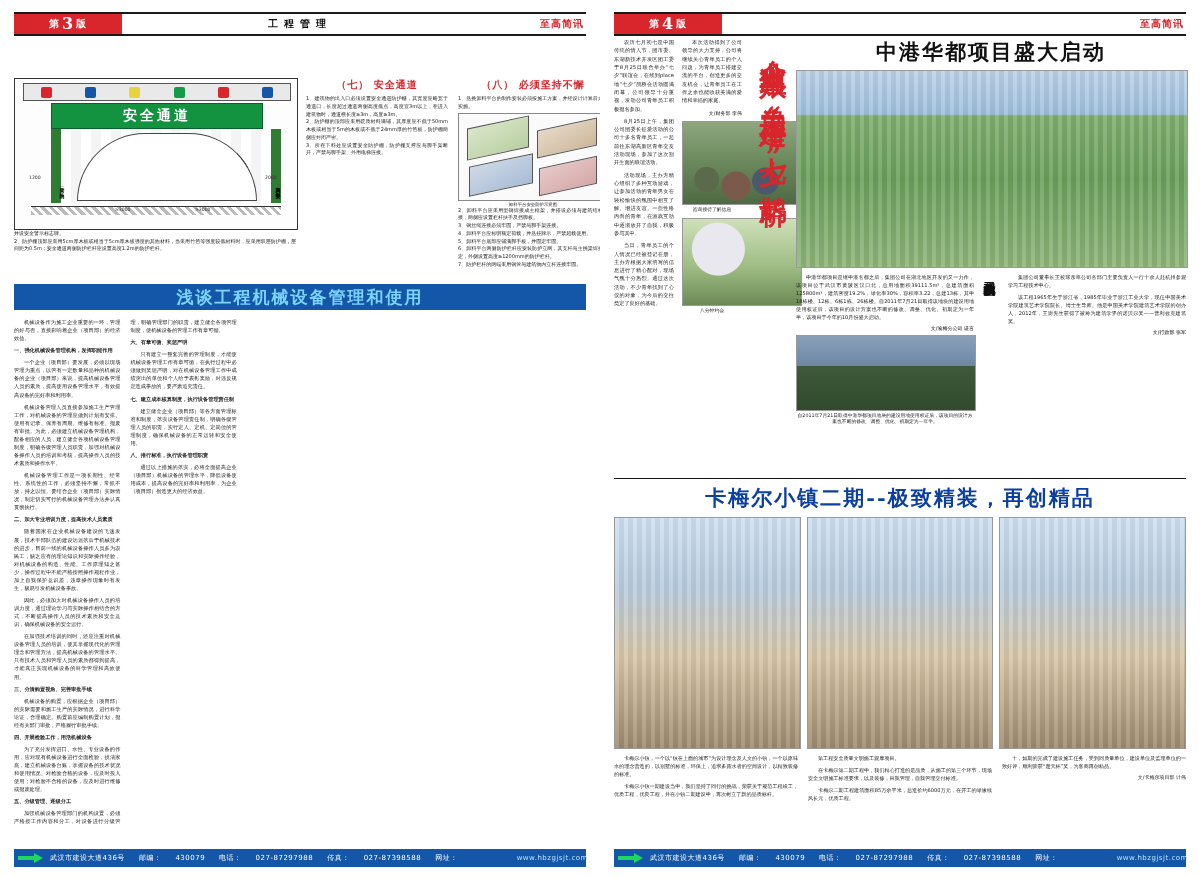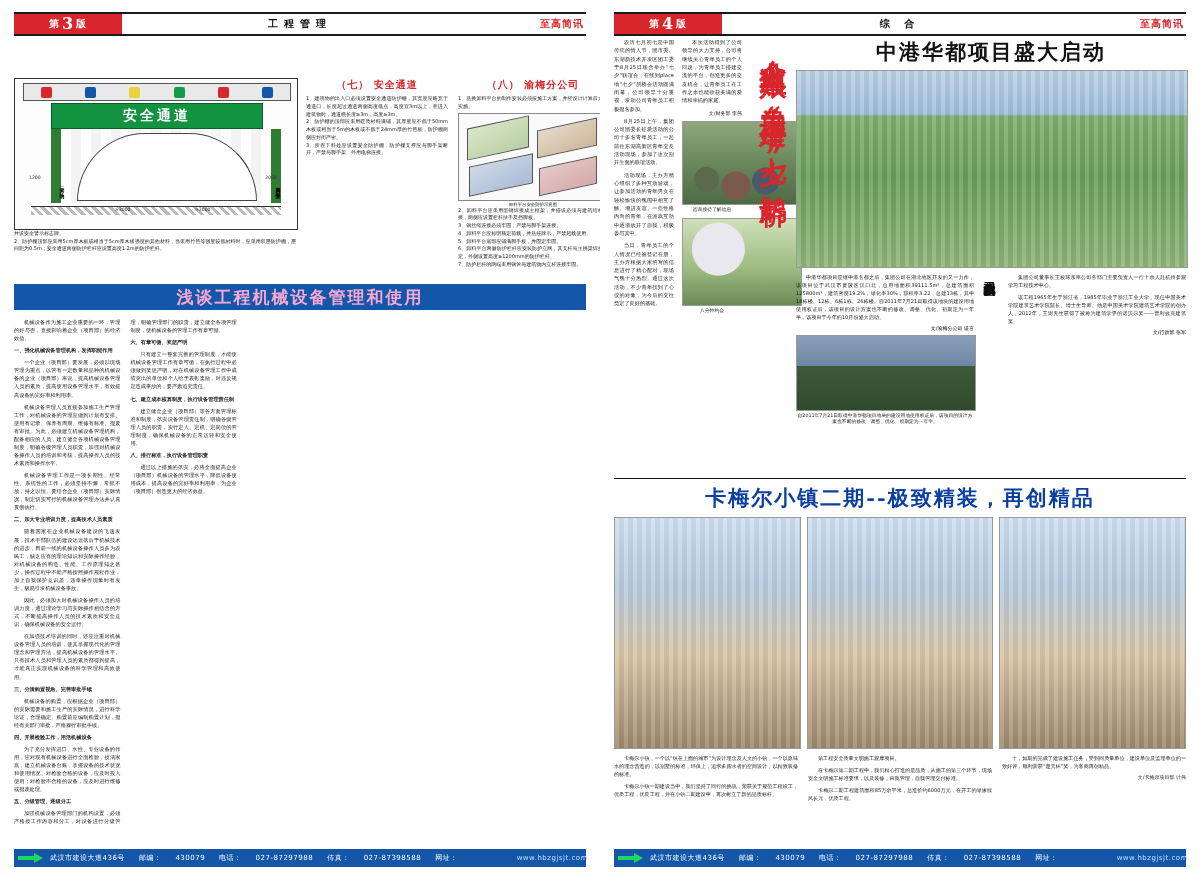--- a/index.html
+++ b/index.html
@@ -118,21 +118,21 @@
   }
   .plat{position:absolute;border:1px solid #555;}
   .plat-a{left:8px;top:8px;width:60px;height:30px;background:linear-gradient(160deg,#d9e6c9,#b9cfa2);transform:skewY(-12deg);}
   .plat-b{left:78px;top:10px;width:58px;height:26px;background:linear-gradient(160deg,#e6d9c9,#cdb79a);transform:skewY(-12deg);}
   .plat-c{left:10px;top:46px;width:62px;height:28px;background:linear-gradient(160deg,#cfd9e6,#a8bcd6);transform:skewY(-12deg);}
   .plat-d{left:80px;top:48px;width:56px;height:26px;background:linear-gradient(160deg,#e6c9c9,#d6a8a8);transform:skewY(-12deg);}
   .fig-right-cap{font-size:4.4px;color:#222;text-align:center;margin-top:1px;}
 
   .band{
     position:absolute;left:0;right:0;top:272px;height:26px;
-    background:#1457a8;color:#f9a8d4;
+    background:#1457a8;color:#7dd3fc;
     display:flex;align-items:center;justify-content:center;
     font-size:17px;font-weight:bold;letter-spacing:2px;
     font-family:"DejaVu Serif","Liberation Serif",serif;
   }
 
   .l-body{
     position:absolute;left:0;right:0;top:306px;bottom:34px;
     column-count:5;column-gap:10px;column-rule:0;
   }
   .l-body p{margin:0 0 4px 0;text-indent:10px;}
@@ -265,21 +265,21 @@
             <span>安全通道</span>
           </div>
           <div class="mini-txt">1、建筑物的出入口必须设置安全通道防护栅，其宽度应略宽于通道口，长度超过通道两侧高度低点，高度宜3m以上，在进入建筑物时，通道横长度≥3m，高度≥3m。</div>
           <div class="mini-txt">2、防护棚的顶部应采用硬质材料满铺，其厚度应不低于50mm木板或相当于5m的木板或不低于24mm厚的竹笆板，防护棚两侧应封闭严密。</div>
           <div class="mini-txt">3、所在下料处应设置安全防护棚，防护棚支撑应与脚手架断开，严禁与脚手架、外用电梯连接。</div>
         </div>
 
         <div class="col-8">
           <div class="sub-h">
             <span>（八）</span>
-            <span>渝梅分公司</span>
+            <span>必须坚持不懈</span>
           </div>
           <div class="mini-txt">1、悬挑卸料平台的制作安装必须按施工方案，并经设计计算后方可实施。</div>
           <div class="fig-right">
             <div class="plat plat-a"></div>
             <div class="plat plat-b"></div>
             <div class="plat plat-c"></div>
             <div class="plat plat-d"></div>
           </div>
           <div class="fig-right-cap">卸料平台安全防护示意图</div>
           <div class="mini-txt">2、卸料平台应采用型钢焊接成主框架，并搭设必须与建筑结构连接，两侧应设置栏杆扶手及挡脚板。</div>
@@ -335,21 +335,20 @@
 
   <div class="sheet sheet-right">
     <div class="sheet-inner">
 
       <div class="masthead">
         <div class="mast-redbox">
           <span>第</span>
           <span class="mast-num">4</span>
           <span>版</span>
         </div>
-        <div class="mast-center">综 合</div>
         <div class="mast-right">至高简讯</div>
       </div>
 
       <div class="r-vert-col">
         <p>农历七月初七是中国传统的情人节，团市委、东湖新技术开发区团工委于8月25日联合举办“七夕”联谊会，在线到place地“七夕”鹊桥会活动圆满闭幕，公司领导十分重视，发动公司青年员工积极报名参加。</p>
         <p>8月25日上午，集团公司团委长征爱活动的公司十多名青年员工，一起前往东湖高新区青年交友活动现场，参加了这次别开生面的联谊活动。</p>
         <p>活动现场，主办方精心组织了多种互动游戏，让参加活动的青年男女在轻松愉快的氛围中相互了解、增进友谊。一些性格内向的青年，在游戏互动中逐渐放开了自我，积极参与其中。</p>
         <p>当日，青年员工的个人情况已经被登记在册，主办方根据大家填写的信息进行了精心配对，现场气氛十分热烈。通过这次活动，不少青年找到了心仪的对象，为今后的交往奠定了良好的基础。</p>
         <p>本次活动得到了公司领导的大力支持，公司将继续关心青年员工的个人问题，为青年员工搭建交流的平台，创造更多的交友机会，让青年员工在工作之余也能收获美满的爱情和幸福的家庭。</p>
         <div class="r-sign">文/财务部  李伟</div>

